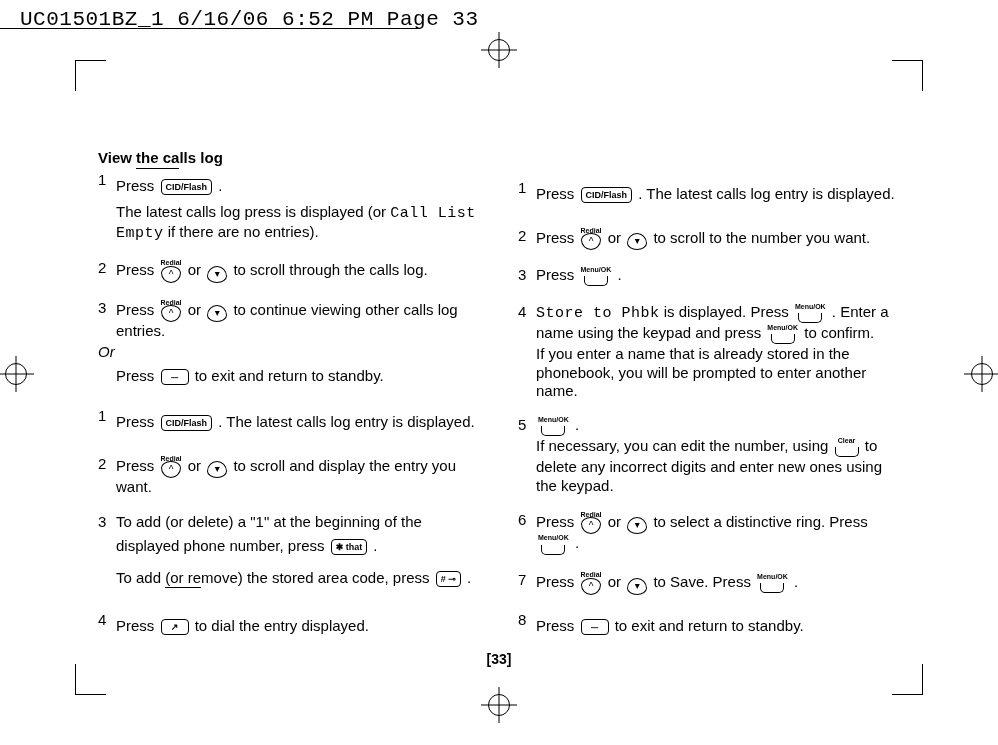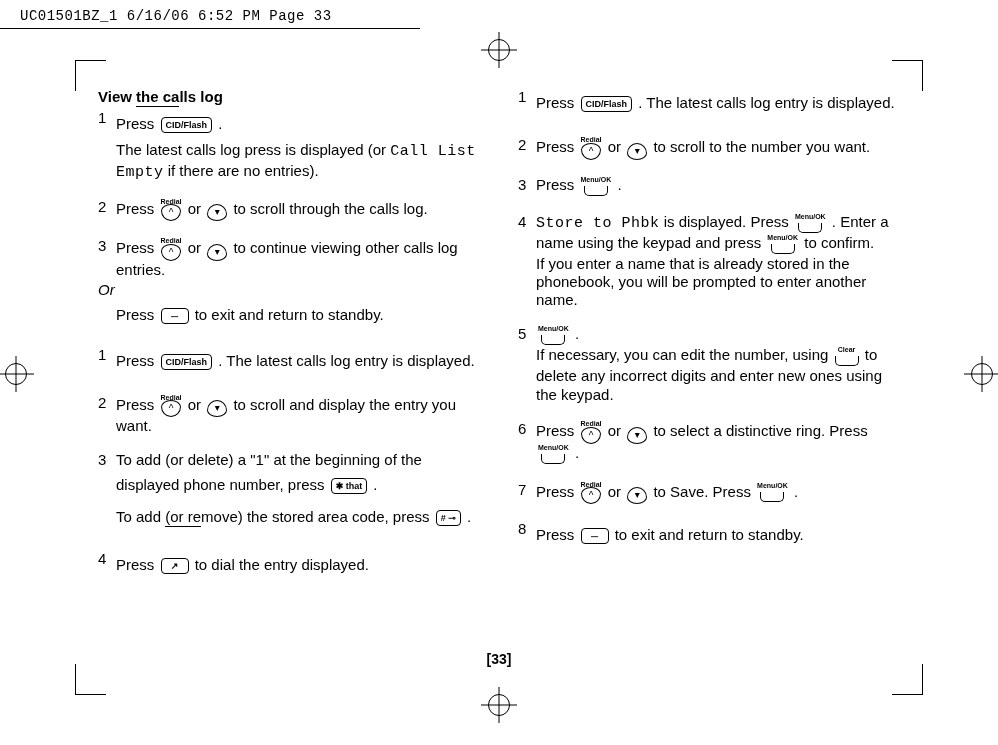--- a/index.html
+++ b/index.html
@@ -11,21 +11,21 @@
     font-size: 15px;
     color: #000;
     background: #fff;
     position: relative;
   }
   .header {
     position: absolute;
     top: 8px;
     left: 20px;
     font-family: "Courier New", monospace;
-    font-size: 14px;
+    font-size: 21px;
     letter-spacing: 0.5px;
   }
   .header-line {
     position: absolute;
     top: 28px;
     left: 0;
     width: 420px;
     height: 1px;
     background: #000;
   }
@@ -69,20 +69,21 @@
   .reg-bottom { bottom: 22px; left: 481px; }
 
   .page {
     position: absolute;
     top: 88px;
     left: 98px;
     right: 98px;
     bottom: 100px;
     display: flex;
     gap: 38px;
+    align-items: flex-end;
   }
   .col {
     width: 50%;
     line-height: 1.22;
   }
   .heading {
     font-weight: bold;
     margin-bottom: 2px;
   }
   .ul {

